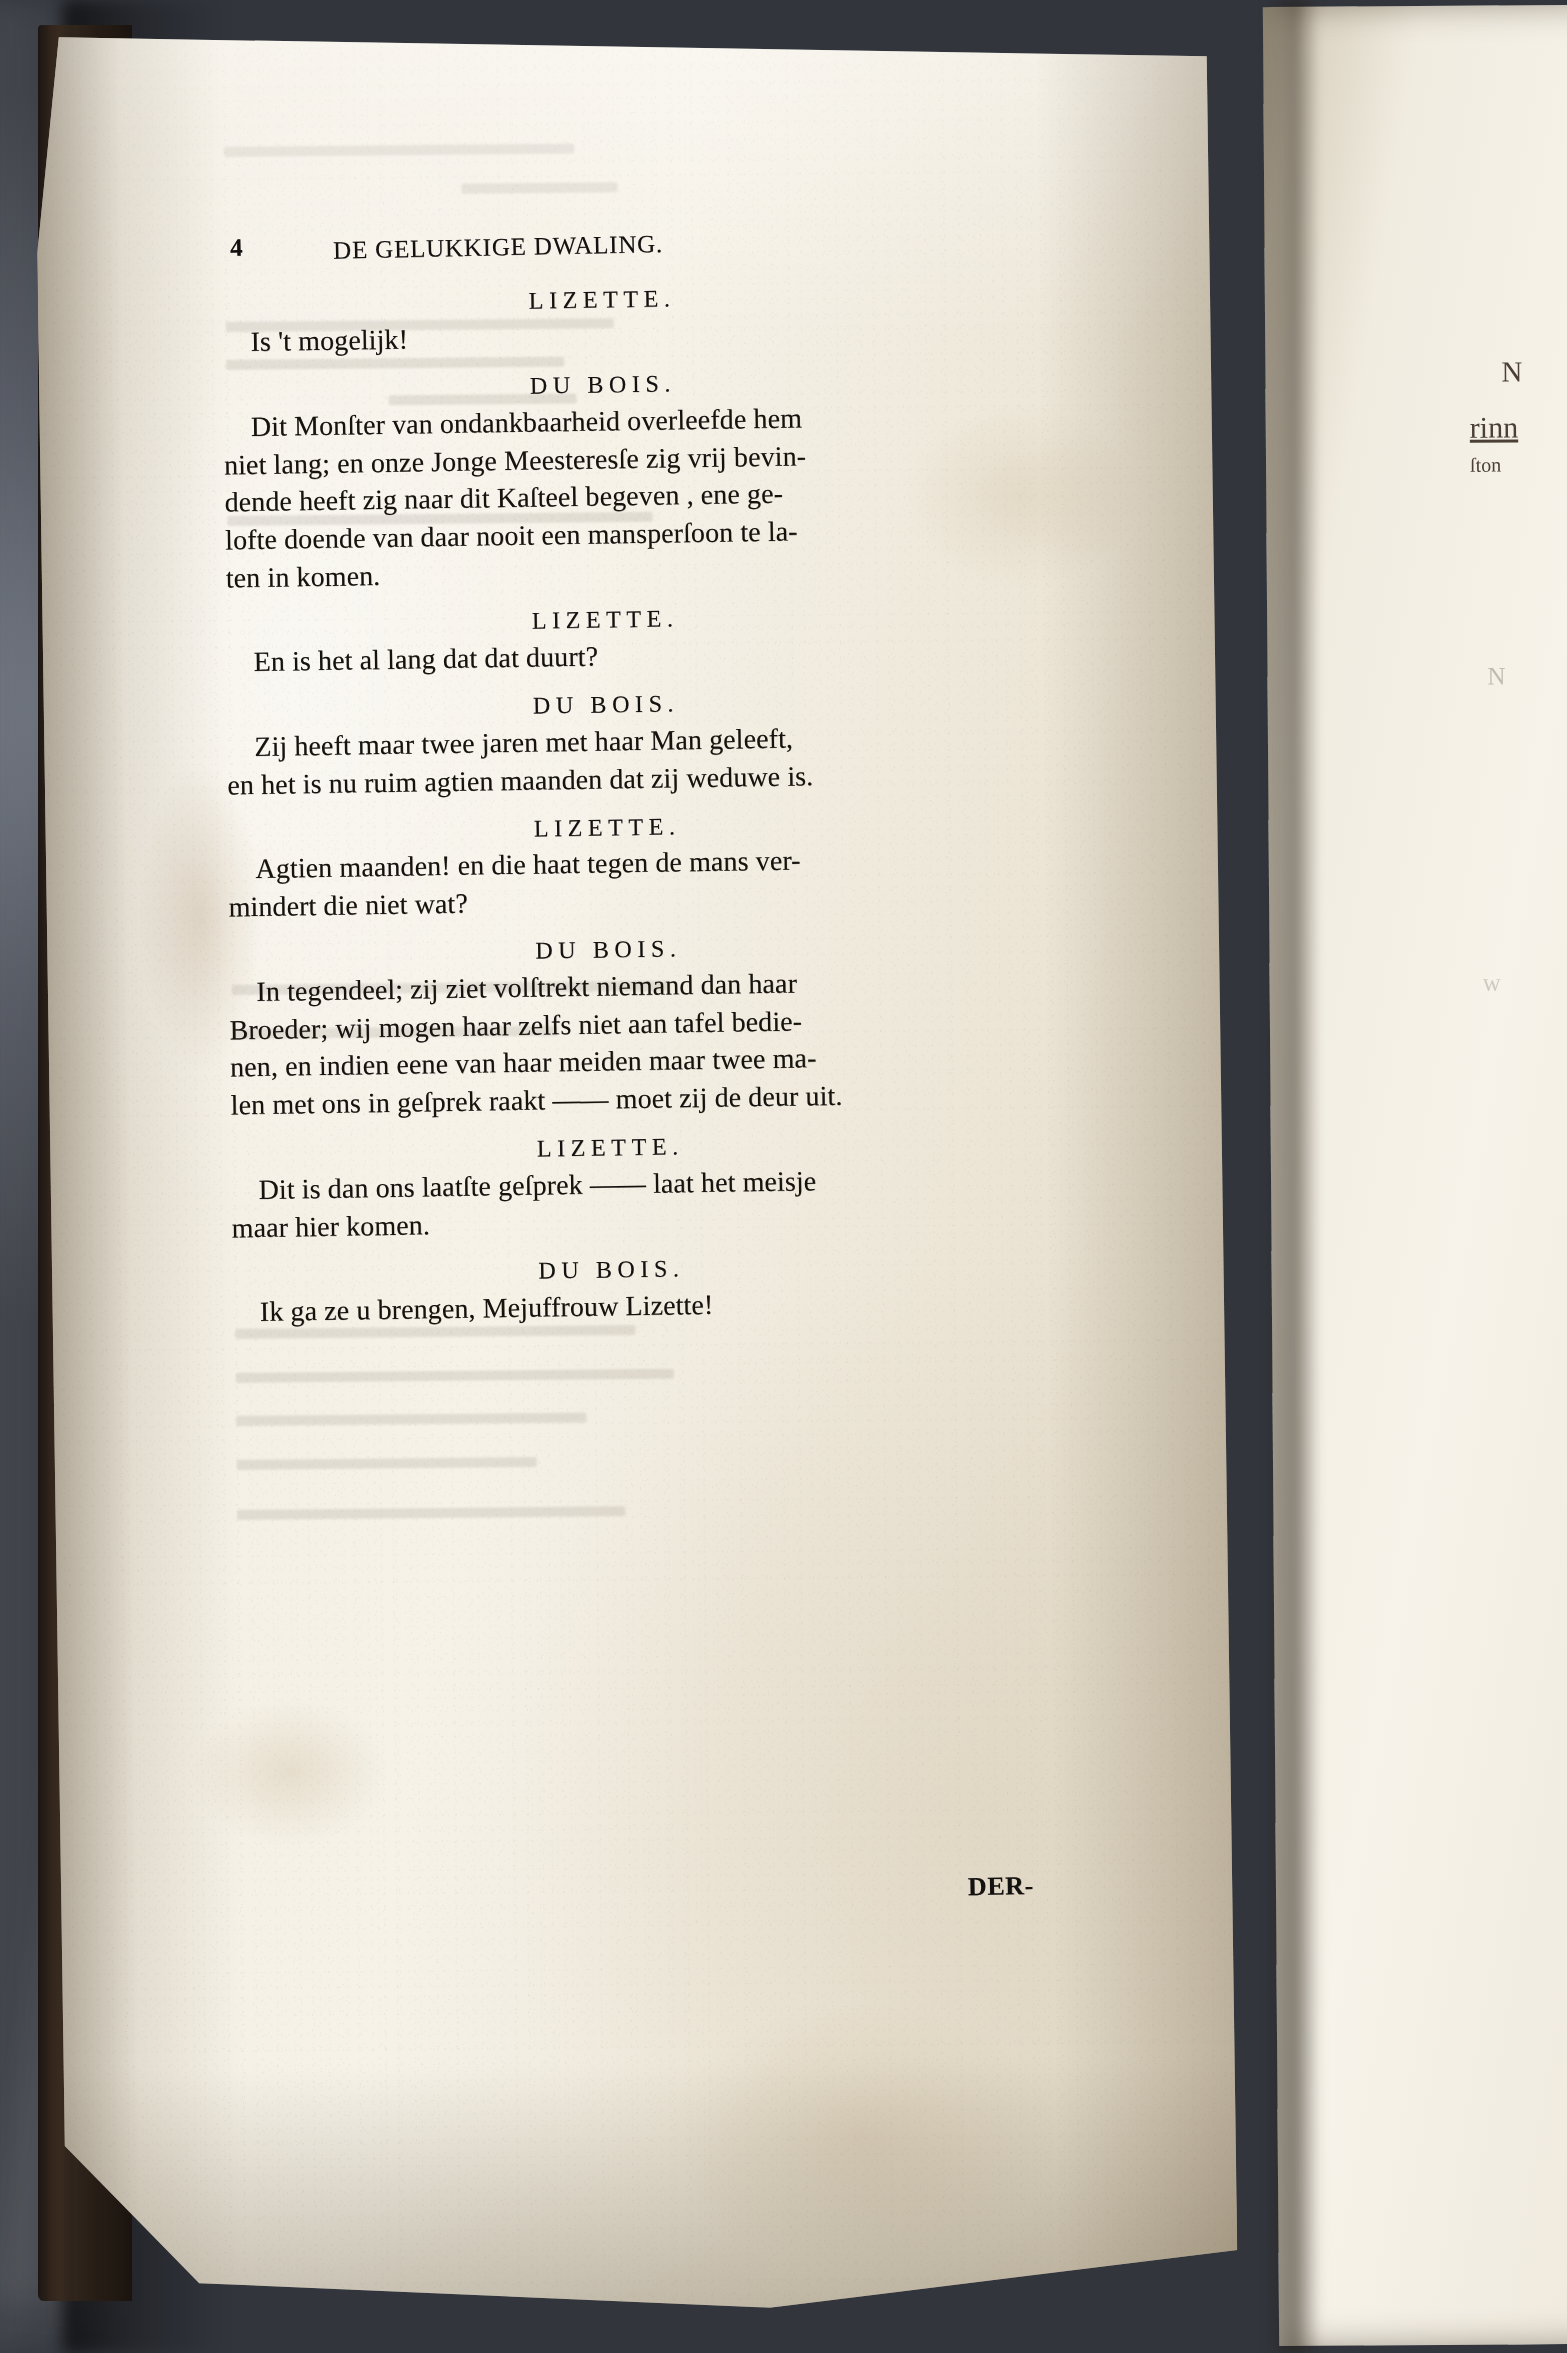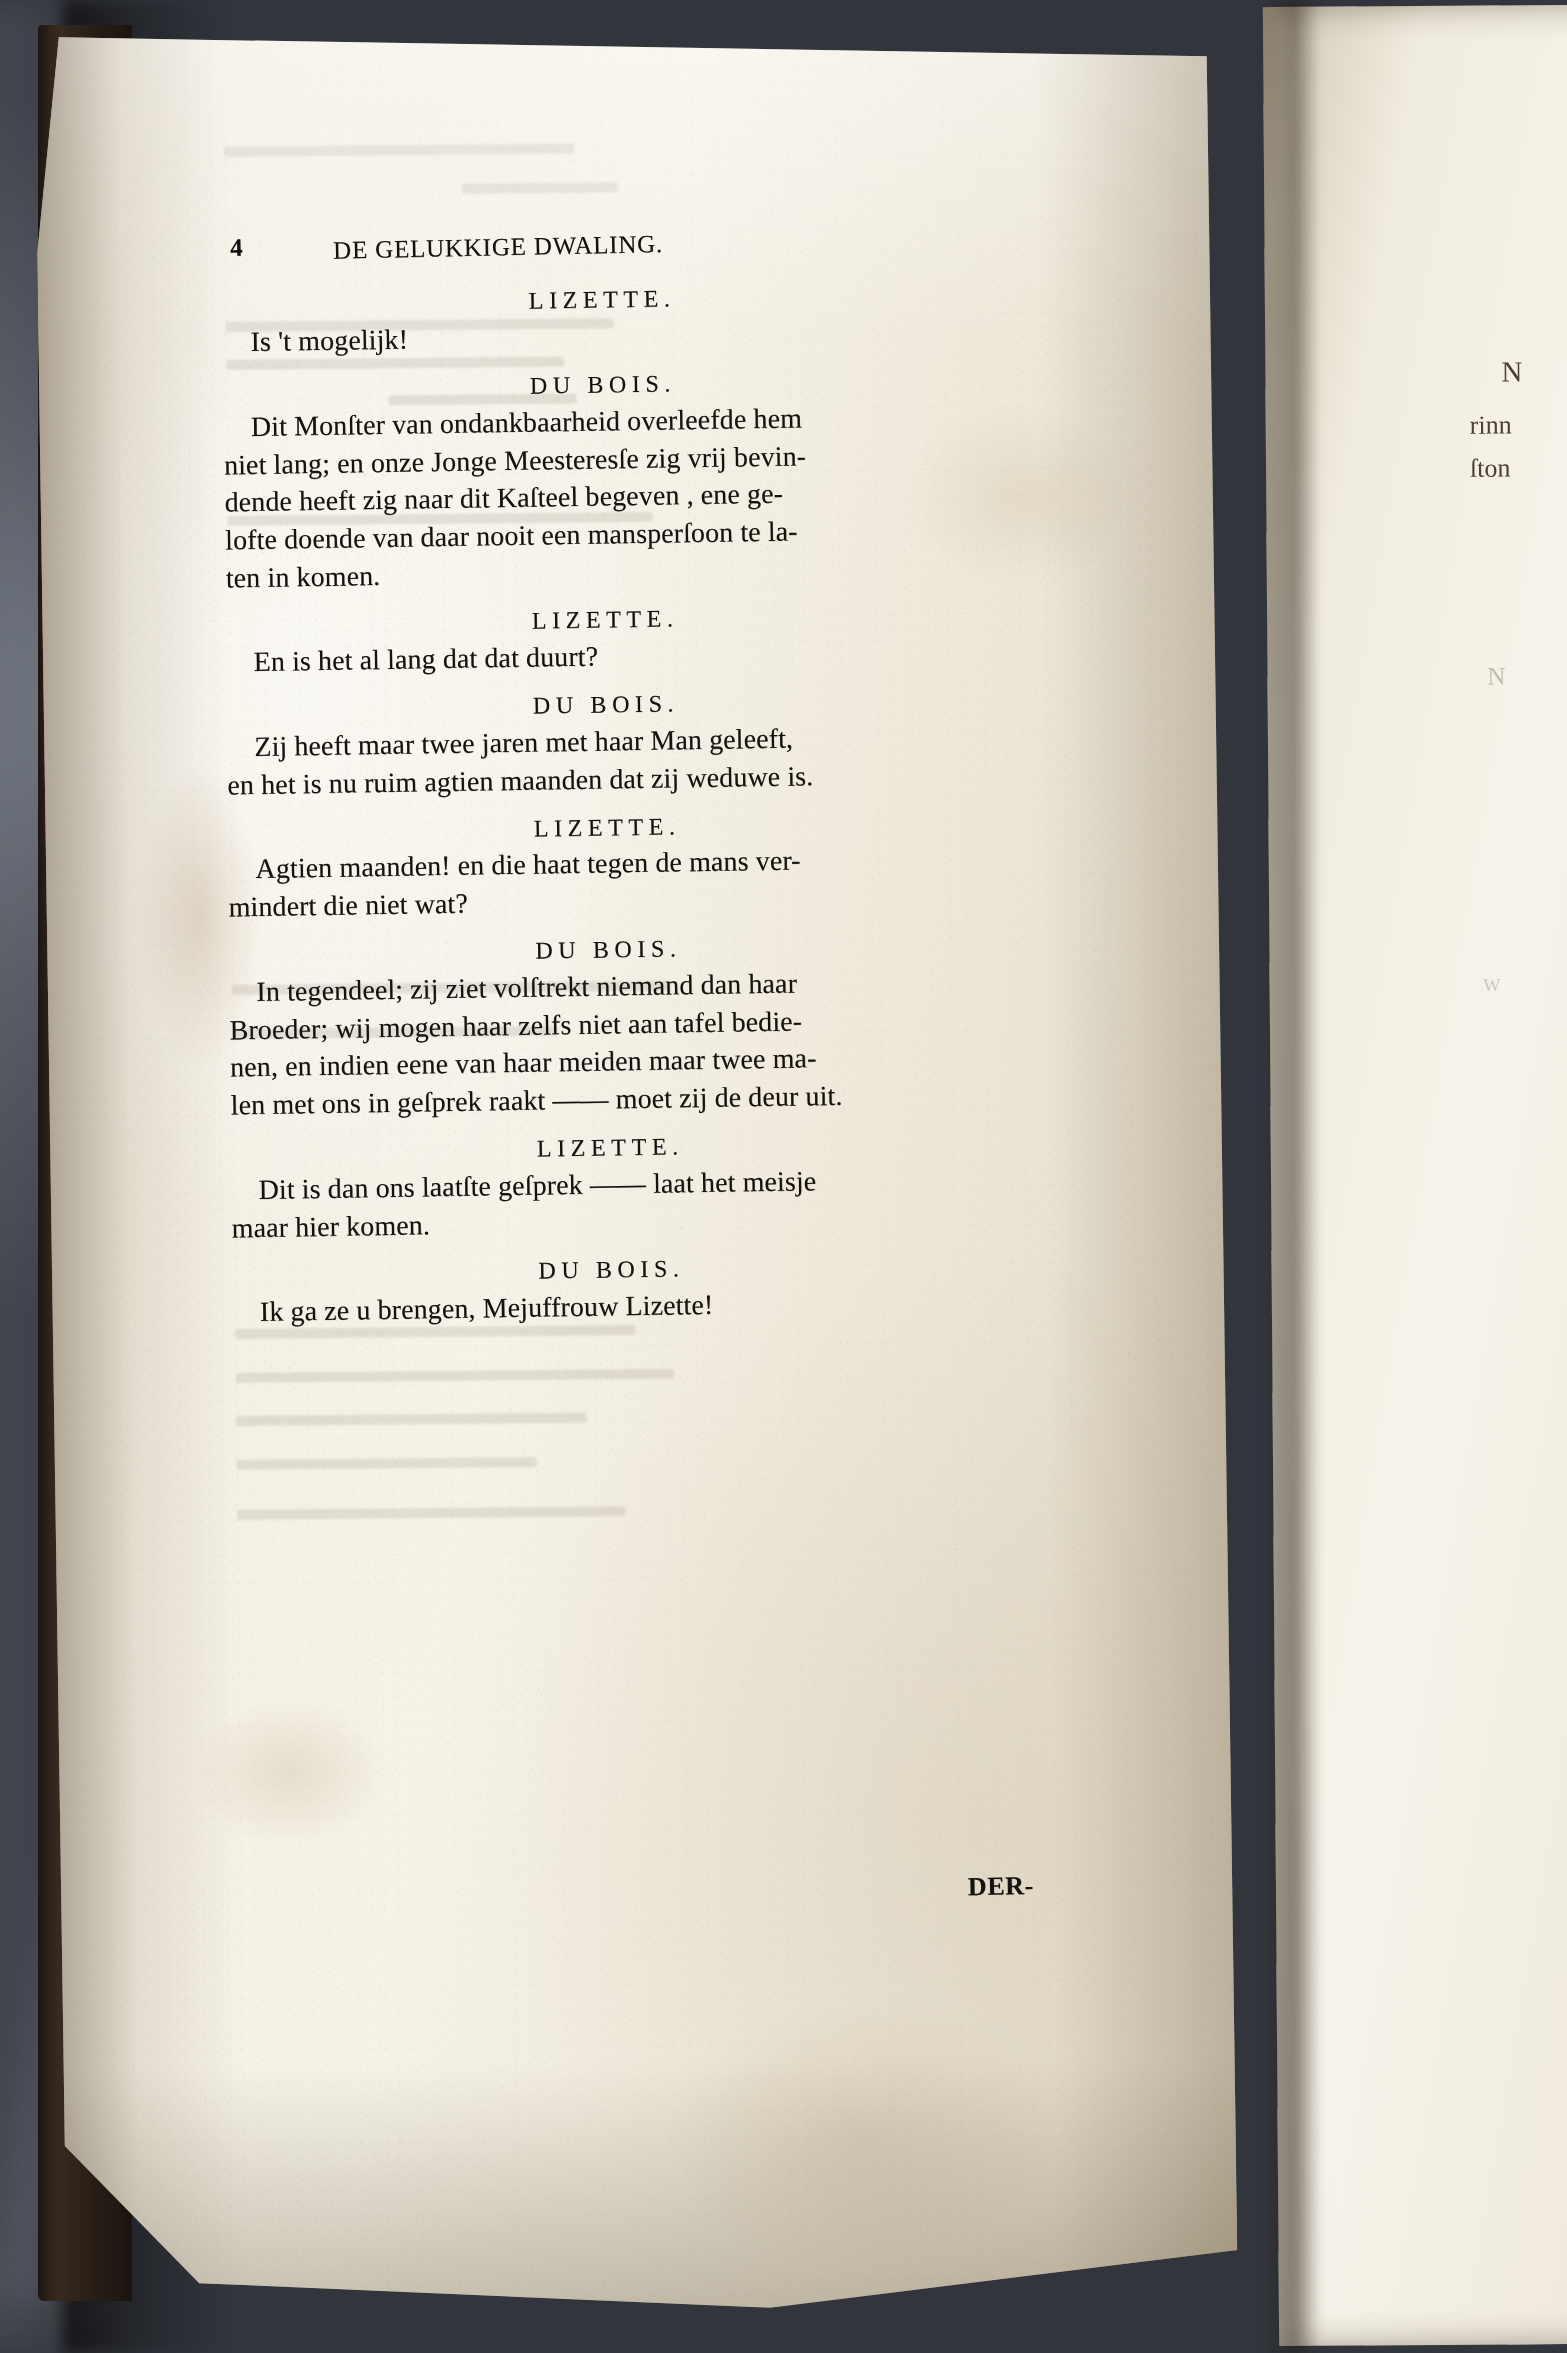--- a/index.html
+++ b/index.html
@@ -343,22 +343,22 @@
             </div>
           </div>
 
         <div class="catchword">DER-</div>
 
       </div>
     </div>
 
     <div id="recto">
       <div class="rtext" style="left:236px; top:350px; font-size:29px; font-variant:small-caps;">N</div>
-      <div class="rtext" style="left:204px; top:405px; font-size:26px;">rinn</div>
-      <div class="rtext" style="left:204px; top:448px; font-size:26px;">ſton</div>
+      <div class="rtext" style="left:204px; top:405px; font-size:30px;text-decoration:underline;">rinn</div>
+      <div class="rtext" style="left:204px; top:448px; font-size:20px;">ſton</div>
       <div class="rtext" style="left:220px; top:657px; font-size:25px; opacity:0.30;">N</div>
       <div class="rtext" style="left:213px; top:963px; font-size:25px; opacity:0.22;">w</div>
     </div>
     <div id="recto-fold"></div>
 
   </div>
 </div>
 
 
 </body></html>

